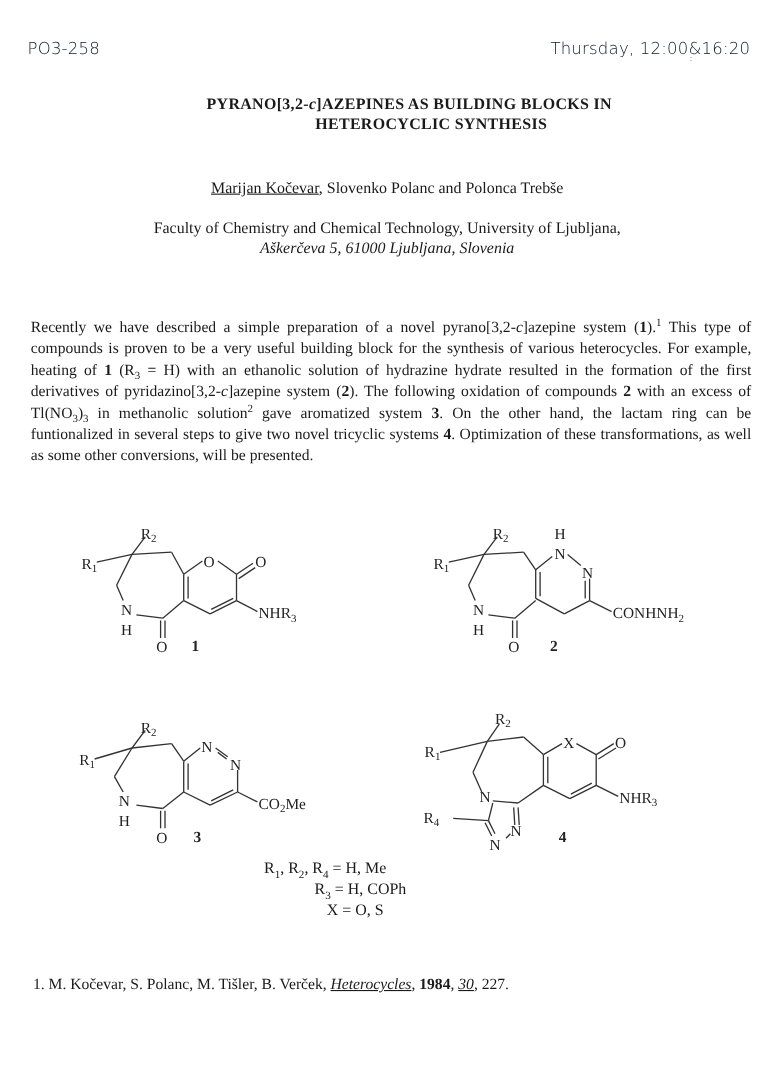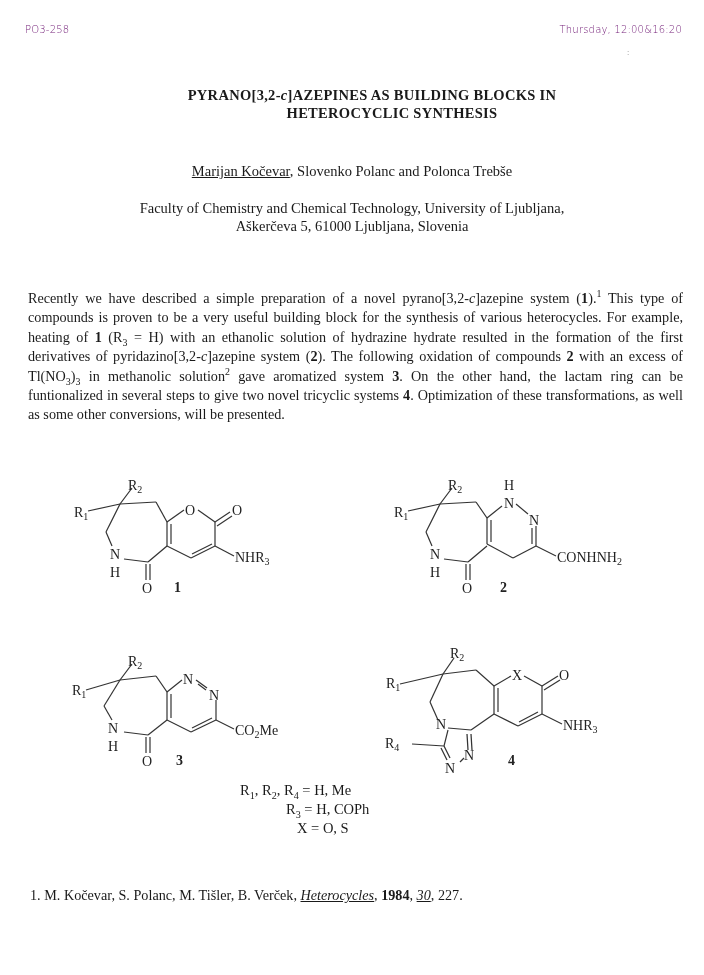--- a/index.html
+++ b/index.html
@@ -1,37 +1,37 @@
 <!DOCTYPE html>
 <html><head>
 <meta charset="utf-8">
 <style>
   html, body { margin: 0; padding: 0; background: #ffffff; }
   body {
     width: 704px; height: 975px; position: relative; overflow: hidden;
     font-family: "Liberation Serif", "DejaVu Serif", serif; color: #1a1a1a;
   }
   .hdr {
-    position: absolute; top: 24px; font-family: "DejaVu Sans", "Liberation Sans", sans-serif;
-    font-size: 10px; font-weight: 300; color: #701a75; letter-spacing: 0.2px;
+    position: absolute; top: 35px; font-family: "DejaVu Sans", "Liberation Sans", sans-serif;
+    font-size: 15px; font-weight: 300; color: #0f172a; letter-spacing: 0.2px;
   }
   #hdr-left { left: 25px; }
   #hdr-right { right: 22px; }
   #hdr-mark { position: absolute; left: 627px; top: 48px; font-size: 8px; color: #888; }
   .title {
     position: absolute; left: 0; width: 704px; text-align: center;
     font-weight: bold; font-size: 14.5px; letter-spacing: 0.3px; line-height: 18px; padding-left: 20px;
   }
   #title1 { top: 86px; }
   #title2 { top: 104px; margin-left: 20px; }
   .center { position: absolute; left: 0; width: 704px; text-align: center; font-size: 14.5px; line-height: 18px; }
   #authors { top: 162px; }
   #authors .presenter { text-decoration: underline; }
   #affil1 { top: 199px; }
-  #affil2 { top: 217px; }
+  #affil2 { top: 217px; font-style: italic; }
   #abstract {
     position: absolute; left: 28px; width: 655px; top: 289px;
     font-size: 14.2px; line-height: 19.4px; text-align: justify;
   }
   #abstract b { font-weight: bold; }
   sub, sup { font-size: 70%; line-height: 0; }
   .structure { position: absolute; }
   .structure svg { overflow: visible; }
   .structure text { font-family: "Liberation Serif", "DejaVu Serif", serif; font-size: 14px; fill: #222; }
   .structure text.num { font-weight: bold; }

